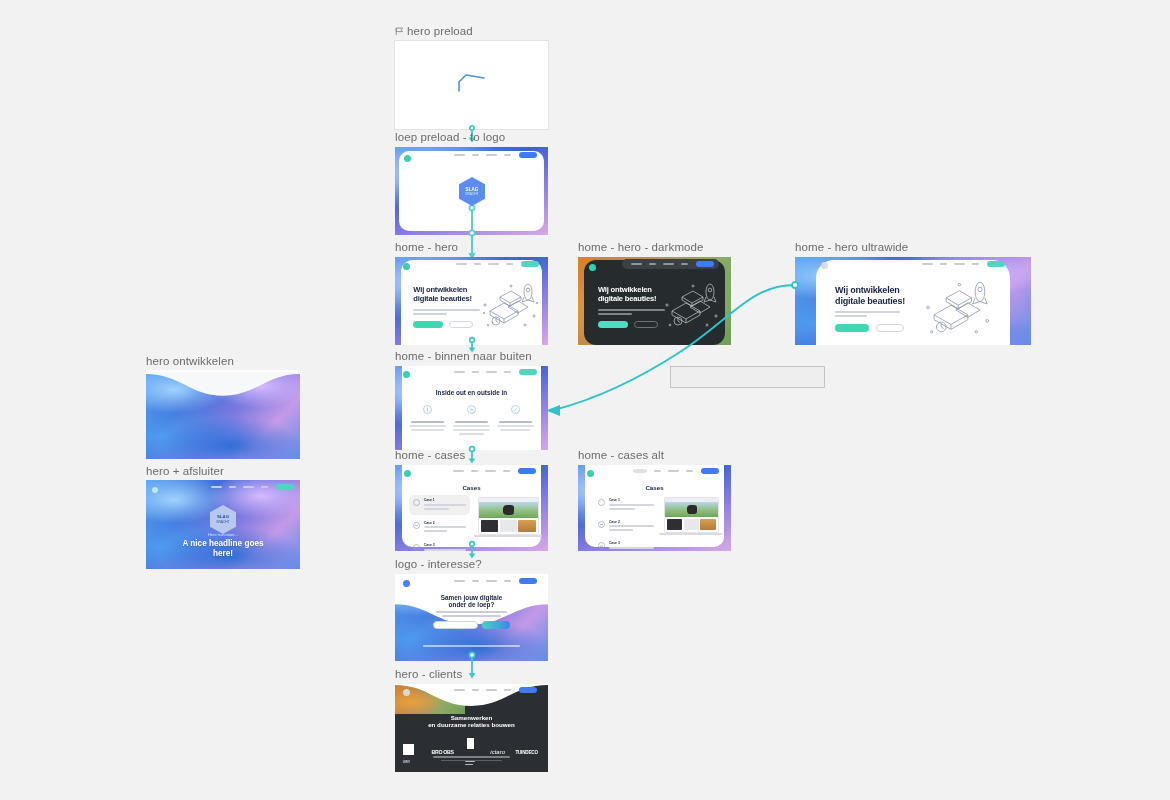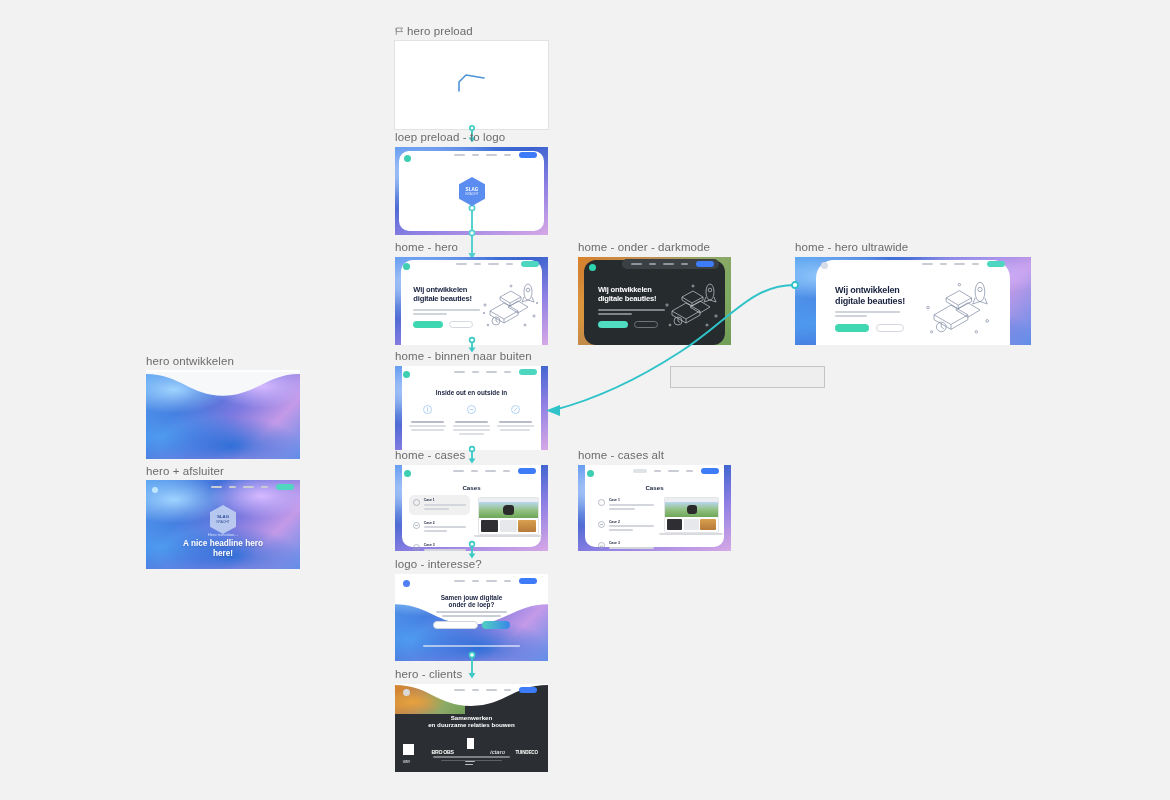--- a/index.html
+++ b/index.html
@@ -100,21 +100,21 @@
       <div class="nav-pill"></div>
     </div>
     <div style="position:absolute;left:50%;top:28%;transform:translateX(-50%);">
       <svg width="26" height="29" viewBox="0 0 26 29">
         <path d="M13 0 L26 7.25 V21.75 L13 29 L0 21.75 V7.25 Z" fill="#c5d6f2" opacity="0.85"></path>
         <text x="13" y="13" font-size="4.4" font-family="Liberation Sans, sans-serif" font-weight="bold" fill="#2d4f96" text-anchor="middle">SLAG</text>
         <text x="13" y="18" font-size="3.2" font-family="Liberation Sans, sans-serif" fill="#2d4f96" text-anchor="middle">KRACHT</text>
       </svg>
     </div>
     <div style="position:absolute;left:0;right:0;top:59%;text-align:center;font-size:3.6px;color:#e6eefb;letter-spacing:.2px;">Hero transition...</div>
-    <div style="position:absolute;left:0;right:0;top:66%;text-align:center;font-size:8.2px;font-weight:bold;color:#ffffff;line-height:1.12;text-shadow:0 1px 2px rgba(0,0,0,.18);">A nice headline hero</div>
+    <div style="position:absolute;left:0;right:0;top:66%;text-align:center;font-size:8.2px;font-weight:bold;color:#ffffff;line-height:1.12;text-shadow:0 1px 2px rgba(0,0,0,.18);">A nice headline goes</div>
     <div style="position:absolute;left:0;right:0;top:77%;text-align:center;font-size:8.2px;font-weight:bold;color:#ffffff;line-height:1.12;text-shadow:0 1px 2px rgba(0,0,0,.18);">here!</div>
   </div>
 
   <div class="frame-label" style="left:395px;top:25px;">
     <span class="flag-icon">
       <svg width="9" height="9" viewBox="0 0 9 9">
           <path d="M1.2 1 V8" stroke="#8a8a8a" stroke-width="0.9" fill="none"></path>
           <path d="M1.2 1 H7.6 L6 2.8 L7.6 4.6 H1.2 Z" stroke="#8a8a8a" stroke-width="0.9" fill="none" stroke-linejoin="round"></path>
         </svg>
     </span><span>hero preload</span>
@@ -414,21 +414,21 @@
       </div>
       <div style="width:18%;text-align:center;font-size:6px;color:#ffffff;font-style:italic;">ictaro</div>
       <div style="width:20%;text-align:center;font-size:4.6px;font-weight:bold;color:#ffffff;letter-spacing:-.2px;">TUINDECO</div>
     </div>
     <div style="position:absolute;left:25%;right:25%;bottom:12%;z-index:3;">
       <div class="mini-para" style="width:100%;background:#7d8186;height:1.6px;"></div>
       <div class="mini-para" style="width:80%;margin:2px auto 0;background:#5d6166;height:1.4px;"></div>
     </div>
   </div>
 
-  <div class="frame-label" style="left:578px;top:241px;">home - onder - darkmode</div>
+  <div class="frame-label" style="left:578px;top:241px;">home - hero - darkmode</div>
   <div class="frame grad-warm" style="left:578px;top:257px;width:153px;height:88px;">
     <div style="position:absolute;left:6px;top:3px;right:6px;bottom:0;background:#262b2e;border-radius:12px 12px 12px 12px;"></div>
     <div class="mini-logo dark" style="left:7%;top:8%;z-index:2;"></div>
     <div class="mini-nav" style="height:16%;padding:0 8%;z-index:2;">
       <div style="display:flex;align-items:center;background:#3a4044;border-radius:6px;padding:2px 5px;">
         <div class="nav-item" style="background:#8d949a;margin-left:4px;"></div>
         <div class="nav-item w2" style="background:#8d949a;"></div>
         <div class="nav-item" style="background:#8d949a;"></div>
         <div class="nav-item w2" style="background:#8d949a;"></div>
         <div class="nav-pill blue"></div>

